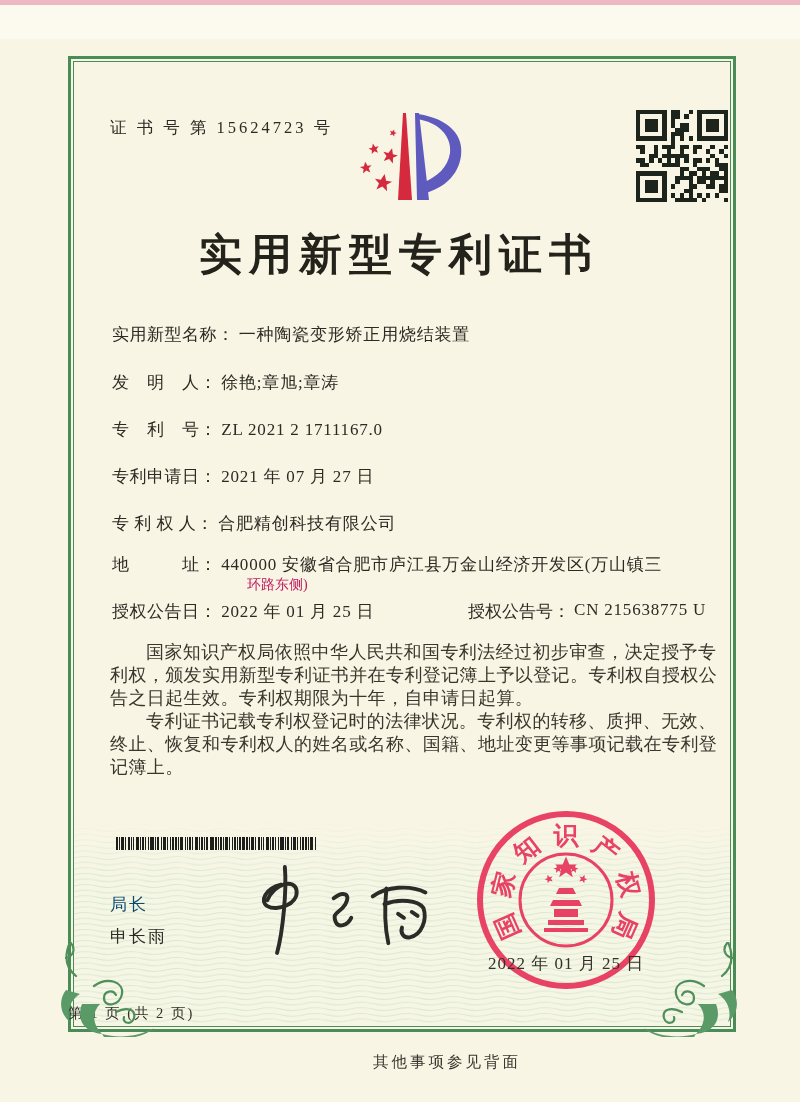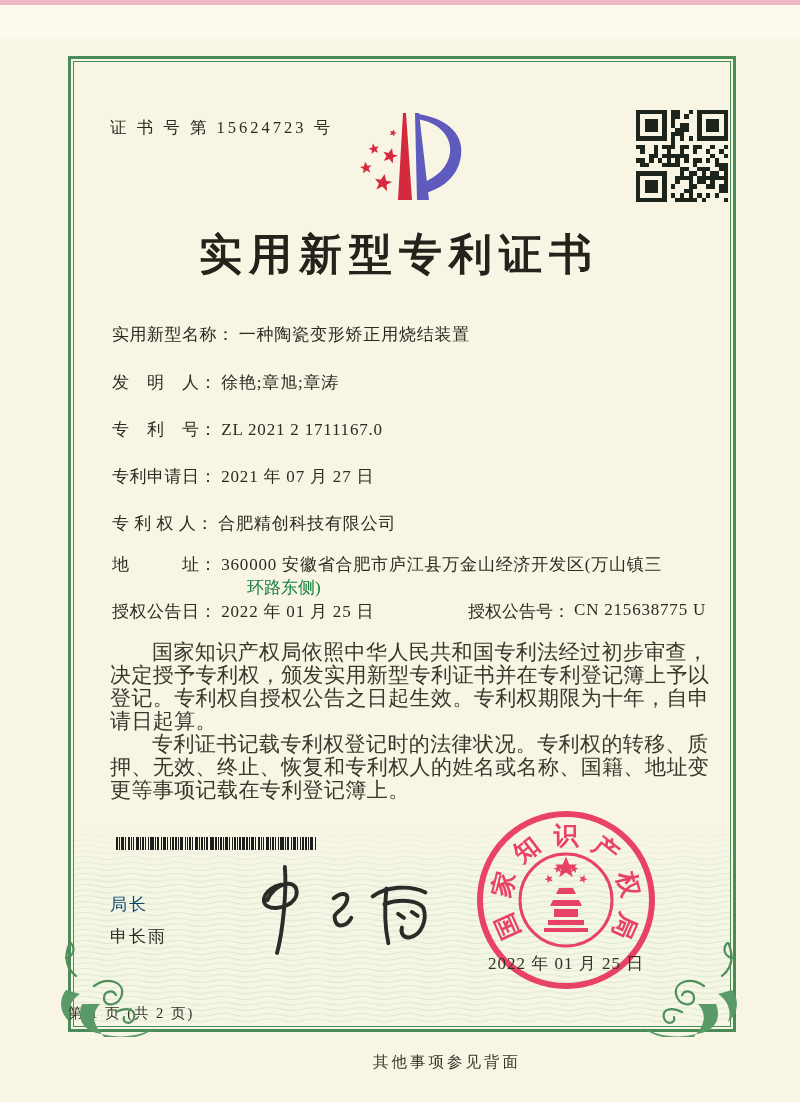--- a/index.html
+++ b/index.html
@@ -18,23 +18,23 @@
            letter-spacing:3px;z-index:2;}
   .logo{position:absolute;left:338px;top:110px;z-index:2;}
   .qr{position:absolute;left:636px;top:110px;z-index:2;}
   .title{position:absolute;left:68px;top:226px;width:662px;text-align:center;
          font-size:43px;font-weight:600;color:#23231c;letter-spacing:7px;z-index:2;}
   .row{position:absolute;left:112px;font-size:17px;color:#2c2b23;z-index:2;white-space:nowrap;}
   .row .lab{display:inline-block;min-width:102px;letter-spacing:0.5px;}
   .row .val{letter-spacing:0.8px;}
   .row .lab2{position:absolute;left:356px;}
   .row .val2{position:absolute;left:462px;letter-spacing:0.8px;}
-  .addr2{position:absolute;left:247px;top:576px;font-size:17px;color:#15803d;z-index:2;}
+  .addr2{position:absolute;left:247px;top:576px;font-size:14px;color:#be185d;z-index:2;}
   .paras{position:absolute;left:110px;top:641px;width:614px;z-index:2;
-         font-size:21px;line-height:23px;color:#39362c;letter-spacing:0.4px;}
+         font-size:18px;line-height:23px;color:#39362c;letter-spacing:0.4px;}
   .paras p{margin:0;text-indent:2em;}
   .barcode{position:absolute;left:116px;top:836px;z-index:2;}
   .comm-title{position:absolute;left:110px;top:893px;font-size:17px;color:#0c4a6e;z-index:2;letter-spacing:2px;}
   .comm-name{position:absolute;left:110px;top:925px;font-size:17px;color:#2c2b23;z-index:2;letter-spacing:2px;}
   .signature{position:absolute;left:238px;top:862px;z-index:2;}
   .seal{position:absolute;left:468px;top:808px;z-index:3;}
   .seal-date{position:absolute;left:466px;top:952px;width:200px;text-align:center;
              font-size:17px;color:#33302a;letter-spacing:1px;z-index:4;}
   .footer-page{position:absolute;left:68px;top:1004px;width:662px;
                font-size:14.5px;color:#33322a;letter-spacing:2px;z-index:2;}
@@ -248,21 +248,21 @@
   <div class="row" style="top:465px">
     <span class="lab">专利申请日：</span>
     <span class="val">2021 年 07 月 27 日</span>
   </div>
   <div class="row" style="top:512px">
     <span class="lab">专 利 权 人：</span>
     <span class="val">合肥精创科技有限公司</span>
   </div>
   <div class="row" style="top:553px">
     <span class="lab">地　　　址：</span>
-    <span class="val">360000 安徽省合肥市庐江县万金山经济开发区(万山镇三</span>
+    <span class="val">440000 安徽省合肥市庐江县万金山经济开发区(万山镇三</span>
   </div>
   <div class="addr2">环路东侧)</div>
   <div class="row" style="top:600px">
     <span class="lab">授权公告日：</span>
     <span class="val">2022 年 01 月 25 日</span>
     <span class="lab2">授权公告号：</span>
     <span class="val2">CN 215638775 U</span>
   </div>
 
   <div class="paras">

